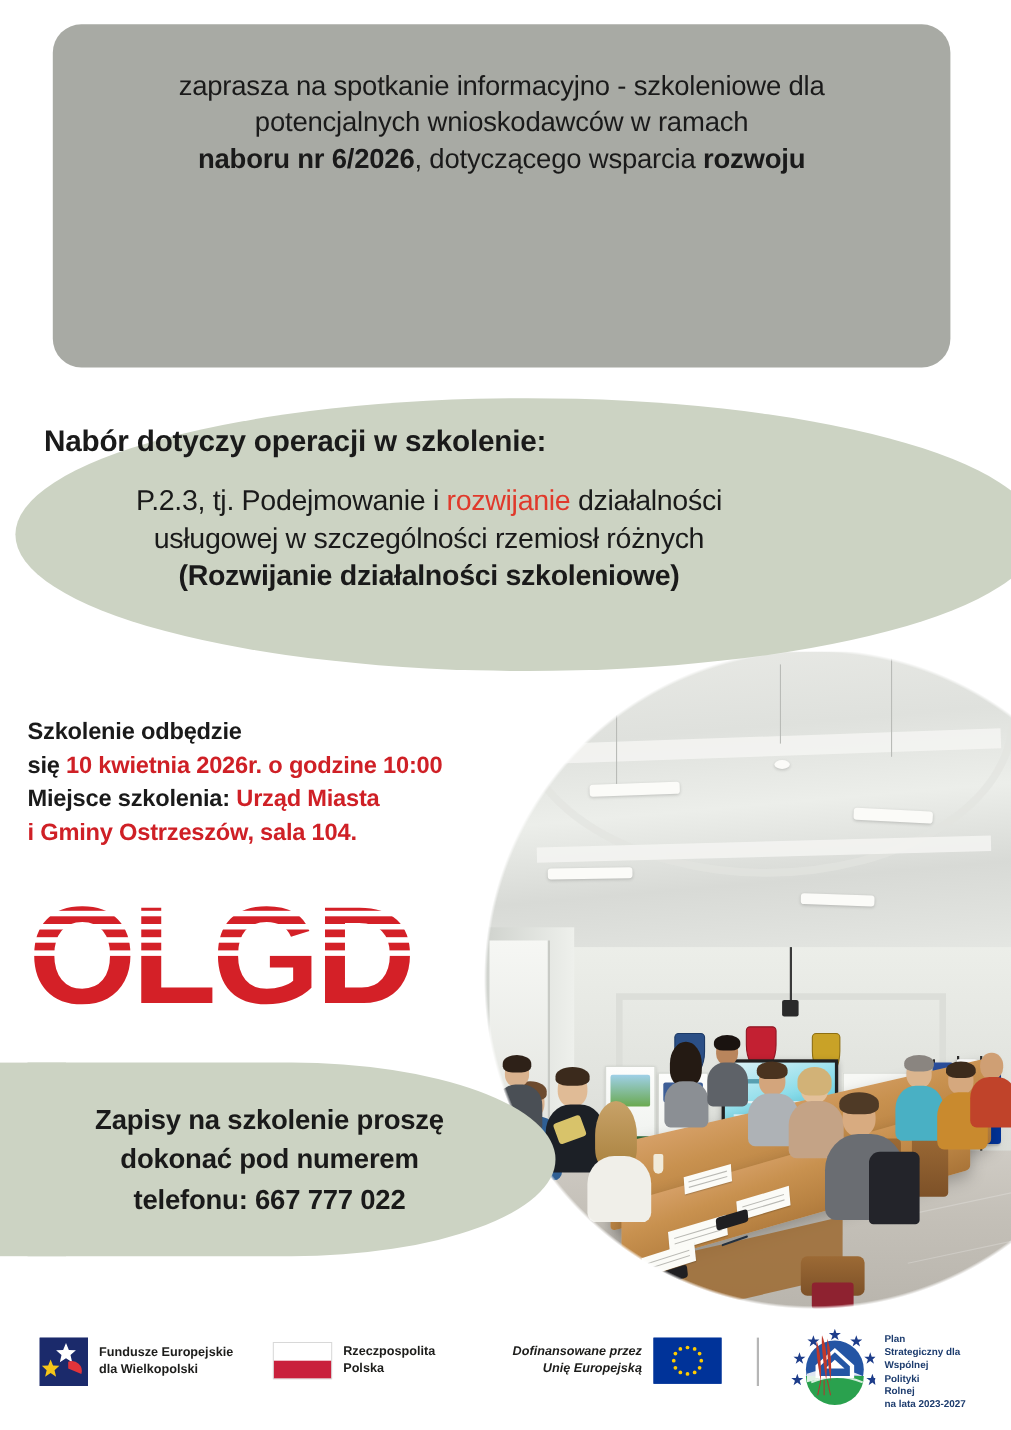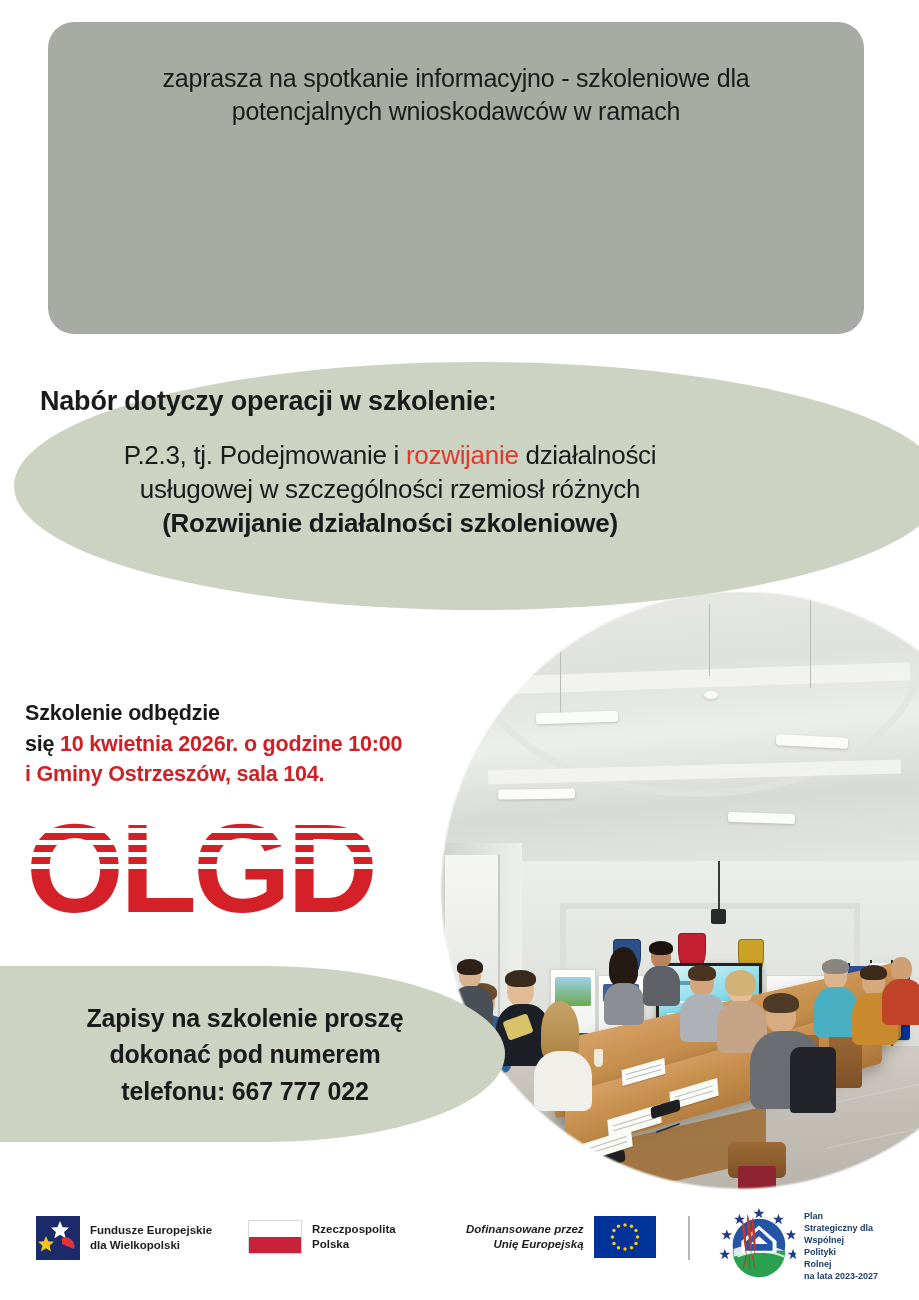--- a/index.html
+++ b/index.html
@@ -107,21 +107,21 @@
 
   .scope-wrap{position:absolute;left:40px;top:386px;width:760px;}
   .scope-title{font-size:27px;font-weight:bold;letter-spacing:-.2px;}
   .scope-body{font-size:26px;line-height:1.30;text-align:center;margin-top:22px;
     width:700px;letter-spacing:-.3px;}
   .scope-body .red{color:#e0392b;}
   .scope-body b{font-weight:bold;}
 
   .details{
     position:absolute;left:25px;top:650px;width:430px;
-    font-size:21.5px;font-weight:bold;line-height:1.42;letter-spacing:-.2px;margin-top:48px;
+    font-size:21.5px;font-weight:bold;line-height:1.42;letter-spacing:-.2px;
   }
   .details .red{color:#cf2026;}
 
   .olgd{position:absolute;left:26px;top:808px;width:390px;height:118px;}
 
   .signup{
     position:absolute;left:40px;top:1000px;width:410px;text-align:center;
     font-size:25px;font-weight:bold;line-height:1.45;letter-spacing:-.2px;
   }
 
@@ -311,35 +311,37 @@
 
     </div>
   </div>
 
   <div class="green-oval-top"></div>
 
   <div class="gray-box">
     <div class="hdr-body">
       <div>zaprasza na spotkanie informacyjno - szkoleniowe dla</div>
       <div>potencjalnych wnioskodawców  w ramach</div>
+      <div><b>naboru nr 6/2026</b><span>, dotyczącego wsparcia </span><b>rozwoju</b></div>
     </div>
   </div>
 
   <div class="scope-wrap">
     <div class="scope-title">Nabór dotyczy operacji w szkolenie:</div>
     <div class="scope-body">
       <div><span>P.2.3, tj. Podejmowanie i </span><span class="red">rozwijanie</span><span> działalności</span></div>
       <div>usługowej w szczególności rzemiosł różnych</div>
       <div><b>(Rozwijanie działalności szkoleniowe)</b></div>
     </div>
   </div>
 
   <div class="details">
     <div>Szkolenie odbędzie</div>
     <div><span>się </span><span class="red">10 kwietnia 2026r. o godzine 10:00</span></div>
+    <div><span>Miejsce szkolenia: </span><span class="red">Urząd Miasta</span></div>
     <div><span class="red">i Gminy Ostrzeszów, sala 104.</span></div>
   </div>
 
   <div class="olgd">
     <svg viewBox="0 0 390 118" width="390" height="118">
       <defs>
         <mask id="stripes">
           <rect x="0" y="0" width="390" height="118" fill="#fff"></rect>
           <rect x="0" y="8" width="390" height="5" fill="#000"></rect>
           <rect x="0" y="20" width="390" height="5" fill="#000"></rect>

